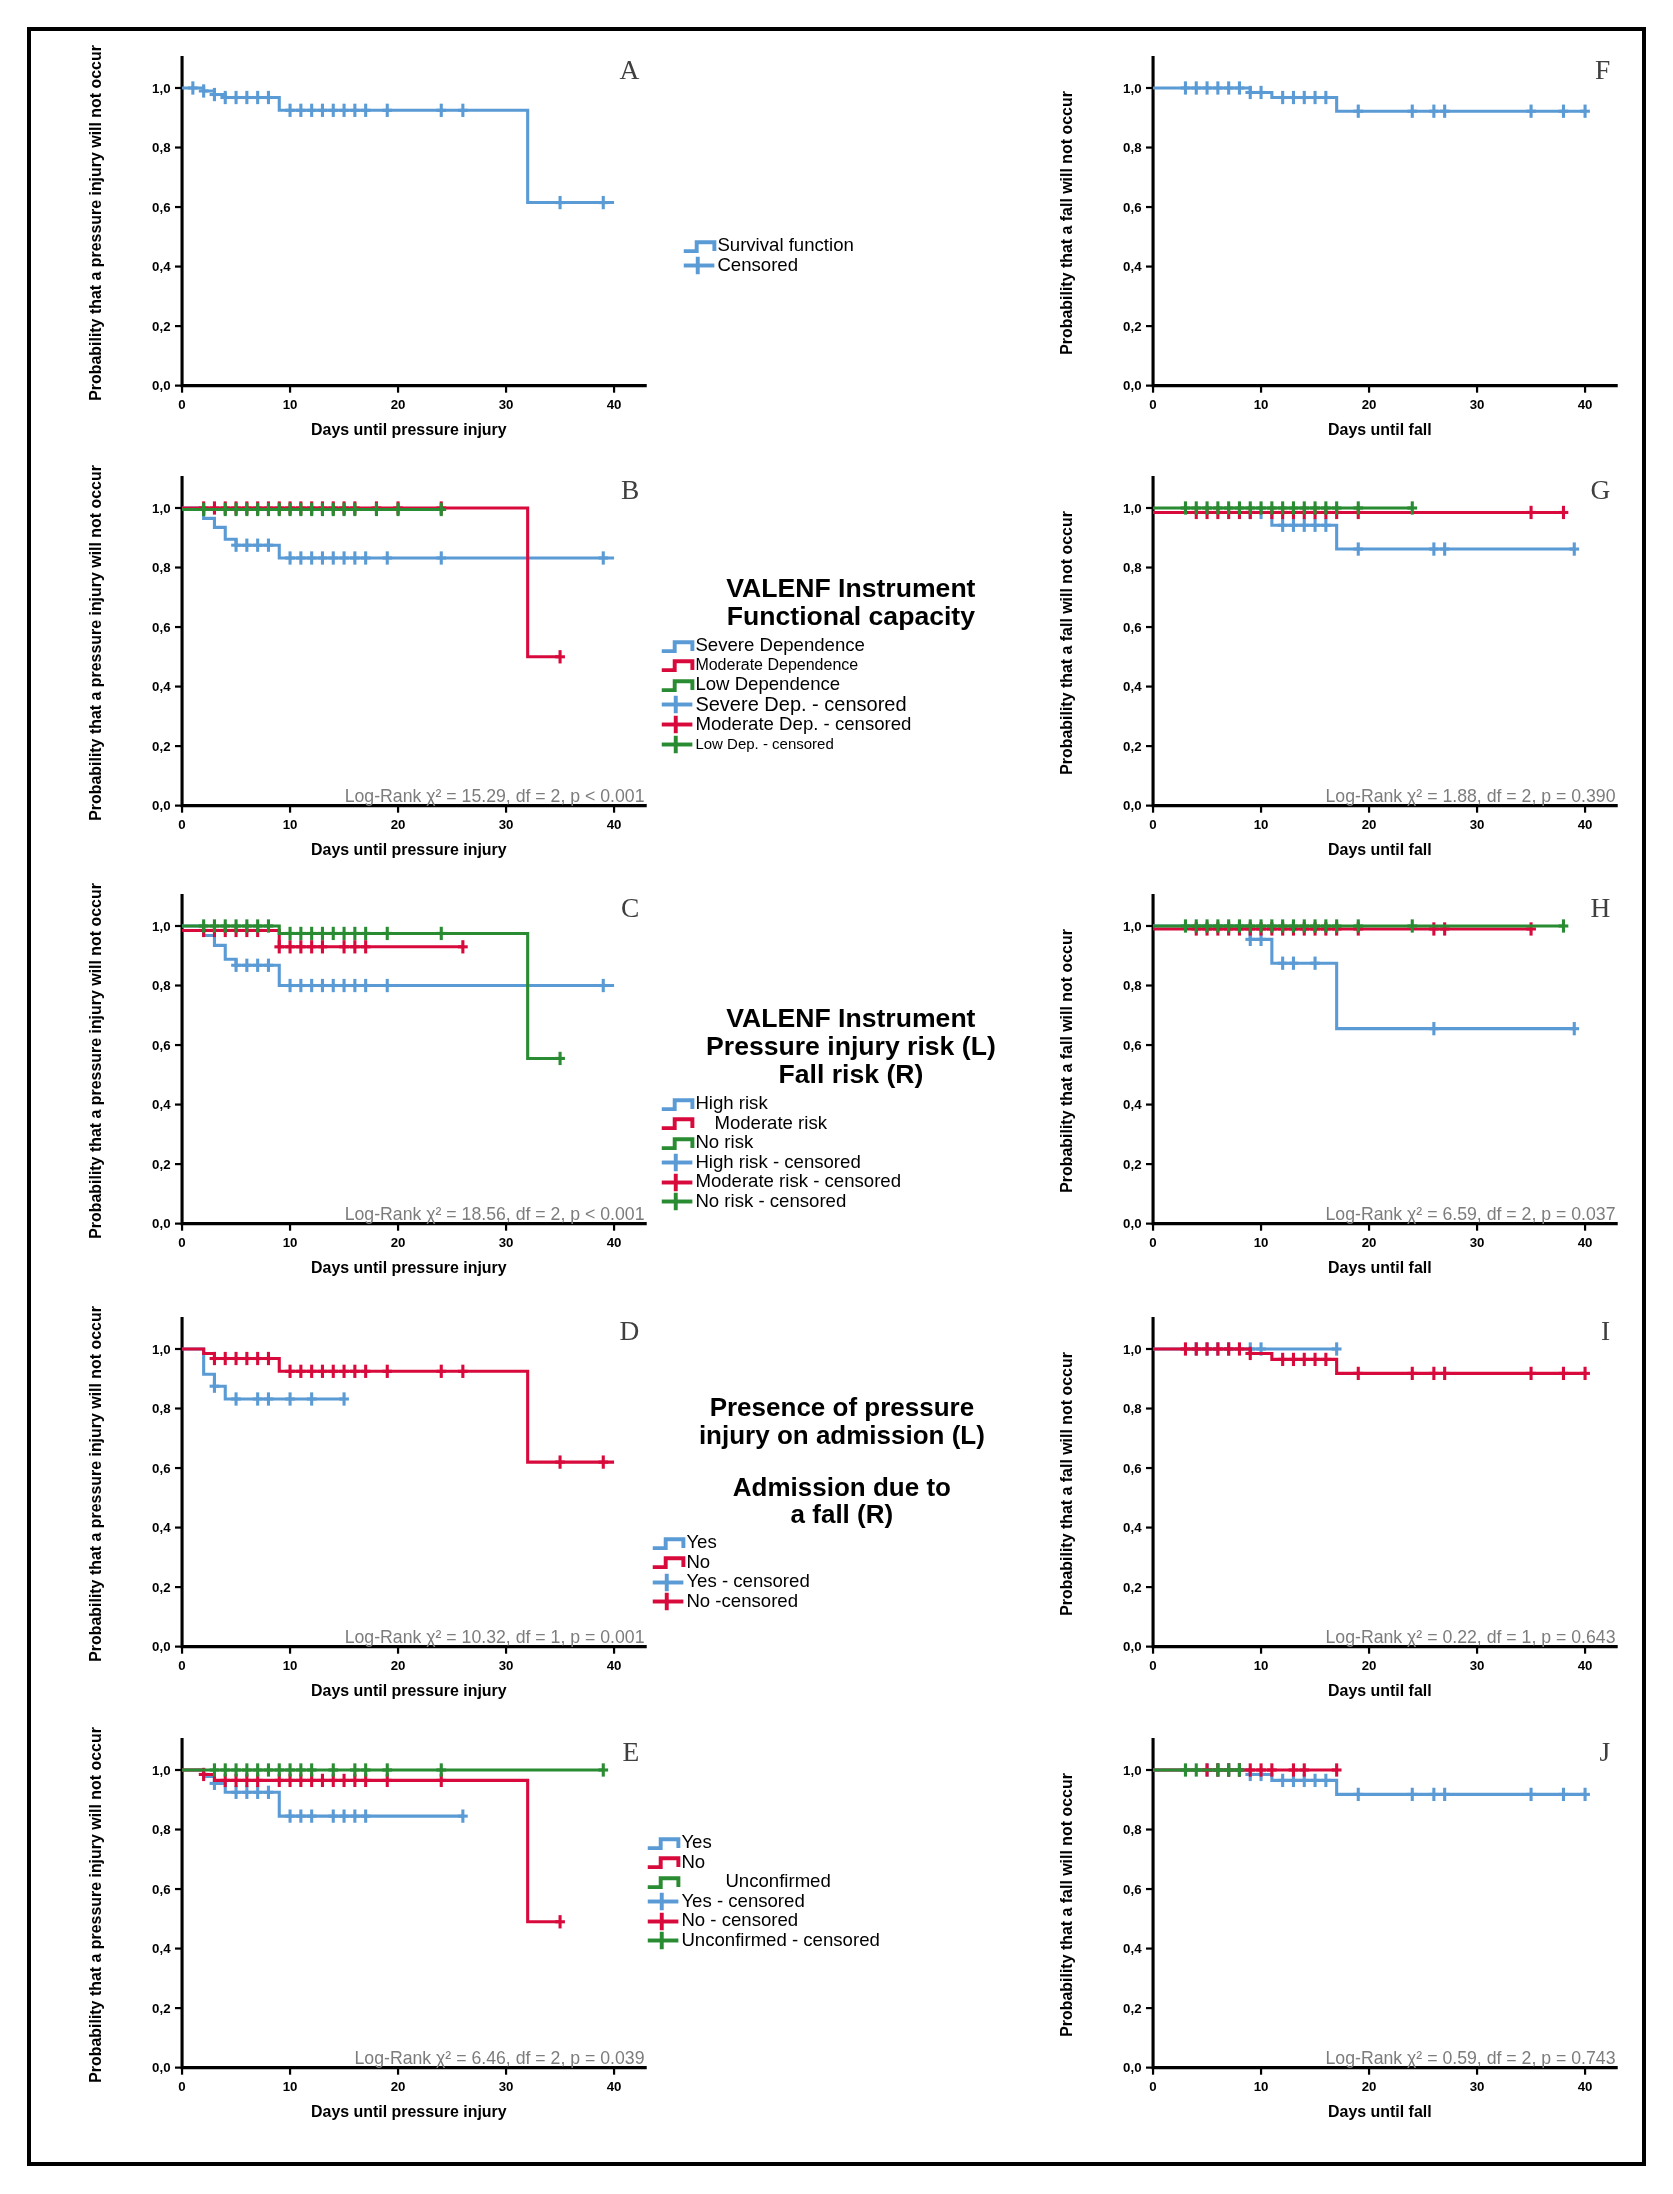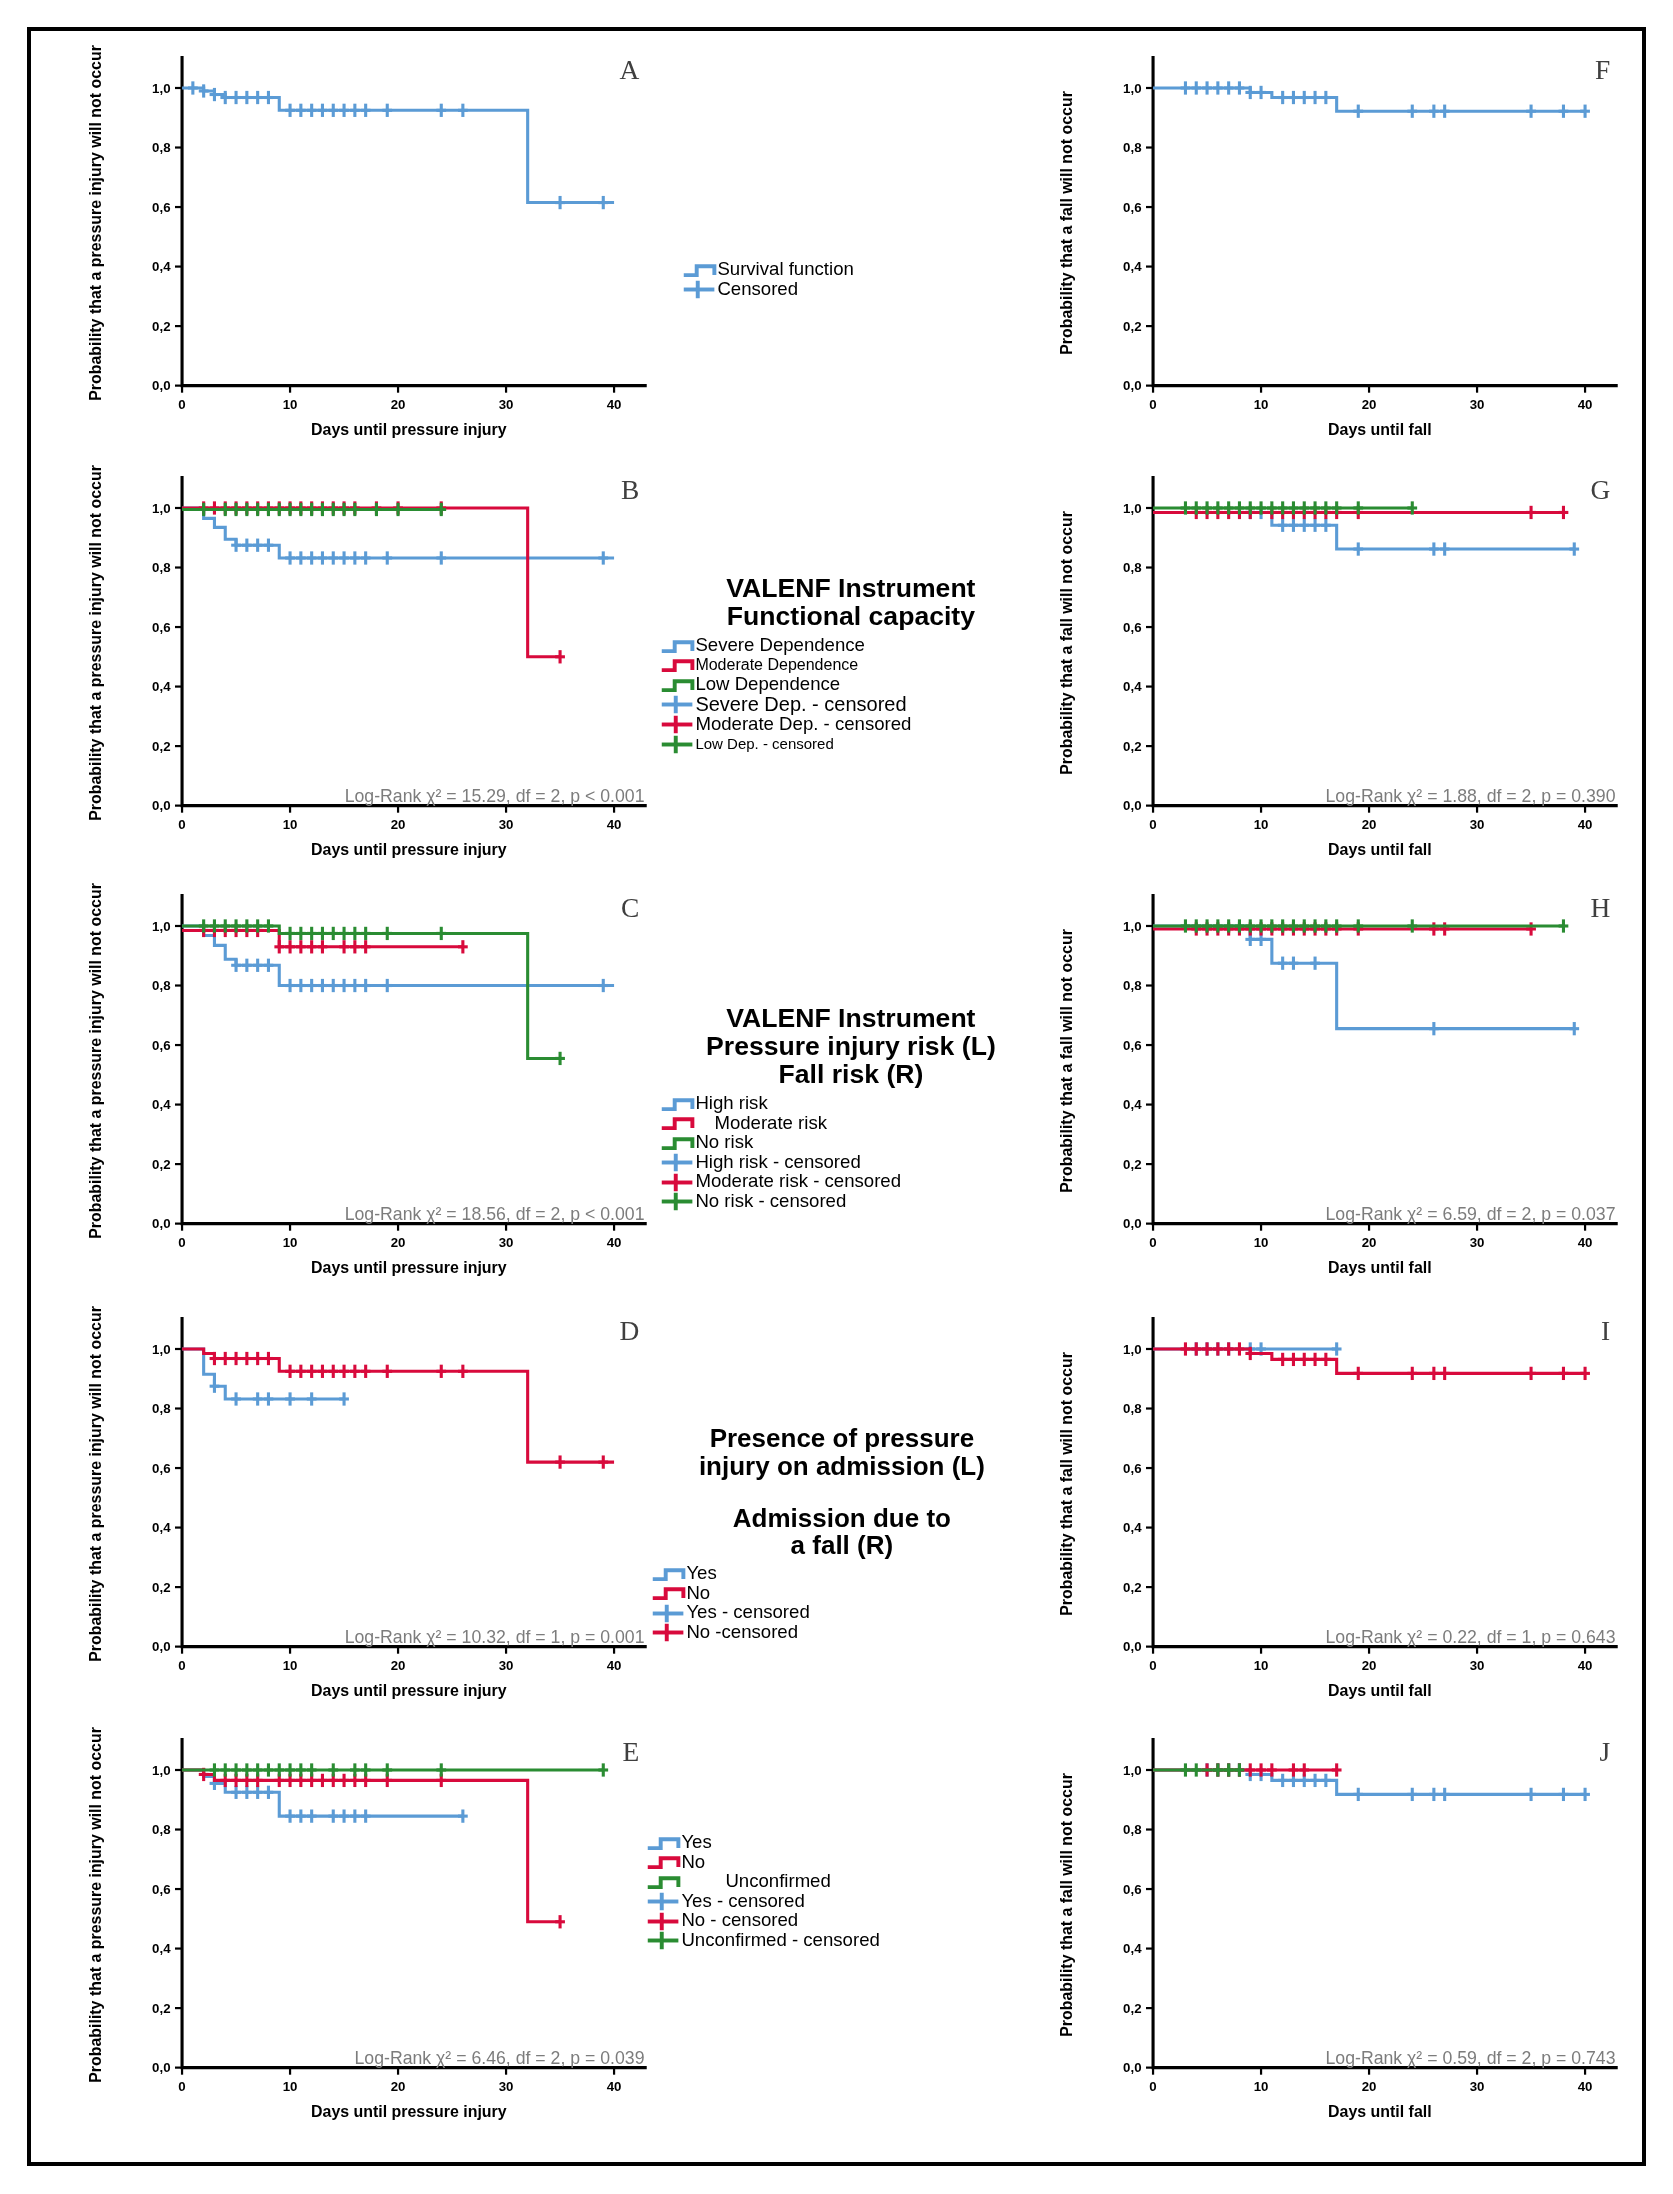--- a/index.html
+++ b/index.html
@@ -1783,21 +1783,21 @@
           <g>
             <line x1="414.23809523809524" y1="117.47500000000002" x2="436.23809523809524" y2="117.47500000000002" stroke="#2A8C32" class="kmcens"></line>
             <line x1="425.23809523809524" y1="102.47500000000002" x2="425.23809523809524" y2="132.47500000000002" stroke="#2A8C32" class="kmcens"></line>
           </g>
           <text x="1263" y="97" text-anchor="end" class="panel-letter">J</text>
           <text x="1275" y="782" text-anchor="end" class="logrank">Log-Rank χ² = 0.59, df = 2, p = 0.743</text>
         </svg>
       </div>
     </div>
   <div class="grid" id="legends-root">
-      <div class="legend" style="left: 651px; top: 224px; width: 381px;">
+      <div class="legend" style="left: 651px; top: 200px; width: 381px;">
         <div class="legend-rows">
           <div class="legend-row">
             <span class="legend-key">
               <svg width="35" height="21" viewBox="0 0 80 48">
                 <path d="M 4 34.56 L 33.6 34.56 L 33.6 14.399999999999999 L 74 14.399999999999999 L 74 34.56" fill="none" stroke="#5B9BD5" stroke-width="9"></path>
               </svg>
             </span>
             <span class="legend-label" style="font-size: 18.6px;">Survival function</span>
           </div>
           <div class="legend-row">
@@ -1937,21 +1937,21 @@
                 <g>
                   <line x1="4" y1="24" x2="74" y2="24" stroke="#2A8C32" stroke-width="9"></line>
                   <line x1="36" y1="4" x2="36" y2="44" stroke="#2A8C32" stroke-width="9"></line>
                 </g>
               </svg>
             </span>
             <span class="legend-label" style="font-size: 18.6px;">No risk - censored</span>
           </div>
         </div>
       </div>
-      <div class="legend" style="left: 620px; top: 1394px; width: 381px;">
+      <div class="legend" style="left: 620px; top: 1363px; width: 381px;">
         <div class="legend-title" style="font-size: 26px;">
           <div>Presence of pressure</div>
           <div>injury on admission (L)</div>
           <div style="margin-top: 25px;">Admission due to</div>
           <div>a fall (R)</div>
         </div>
         <div class="legend-rows">
           <div class="legend-row">
             <span class="legend-key">
               <svg width="35" height="21" viewBox="0 0 80 48">

